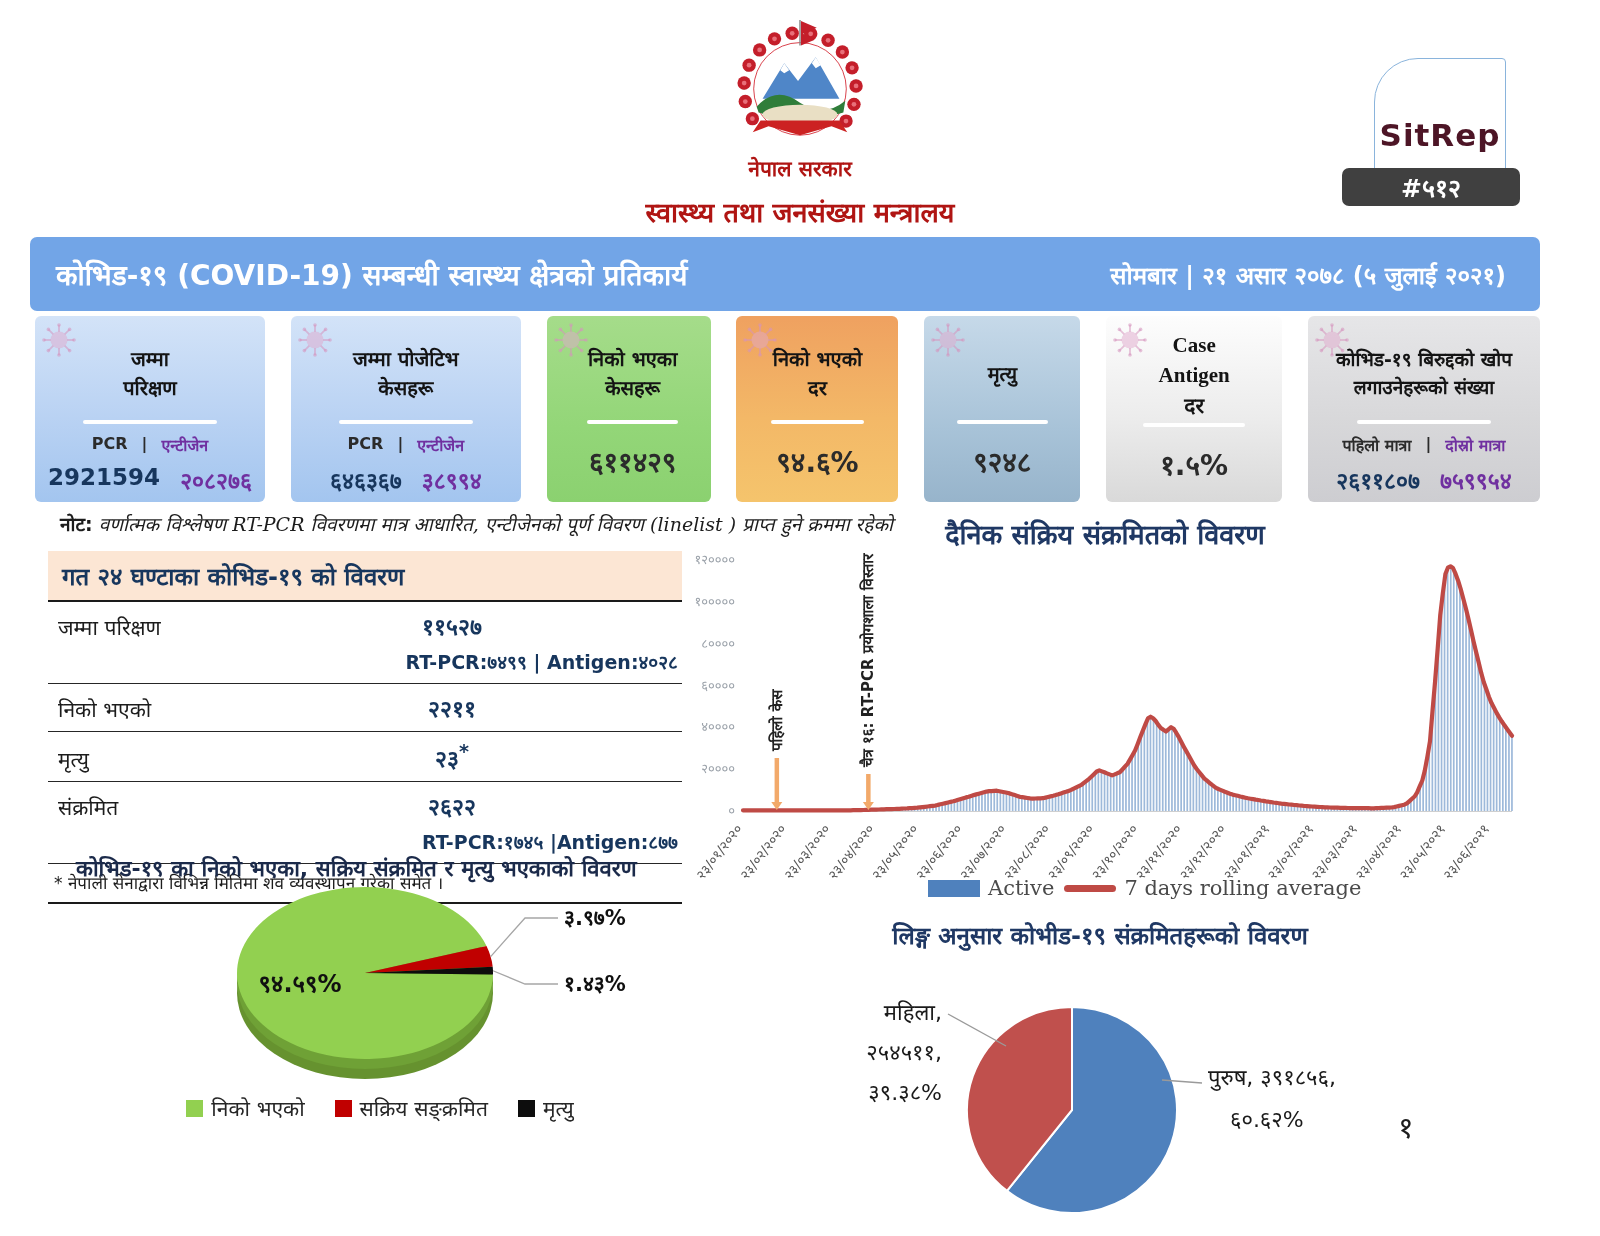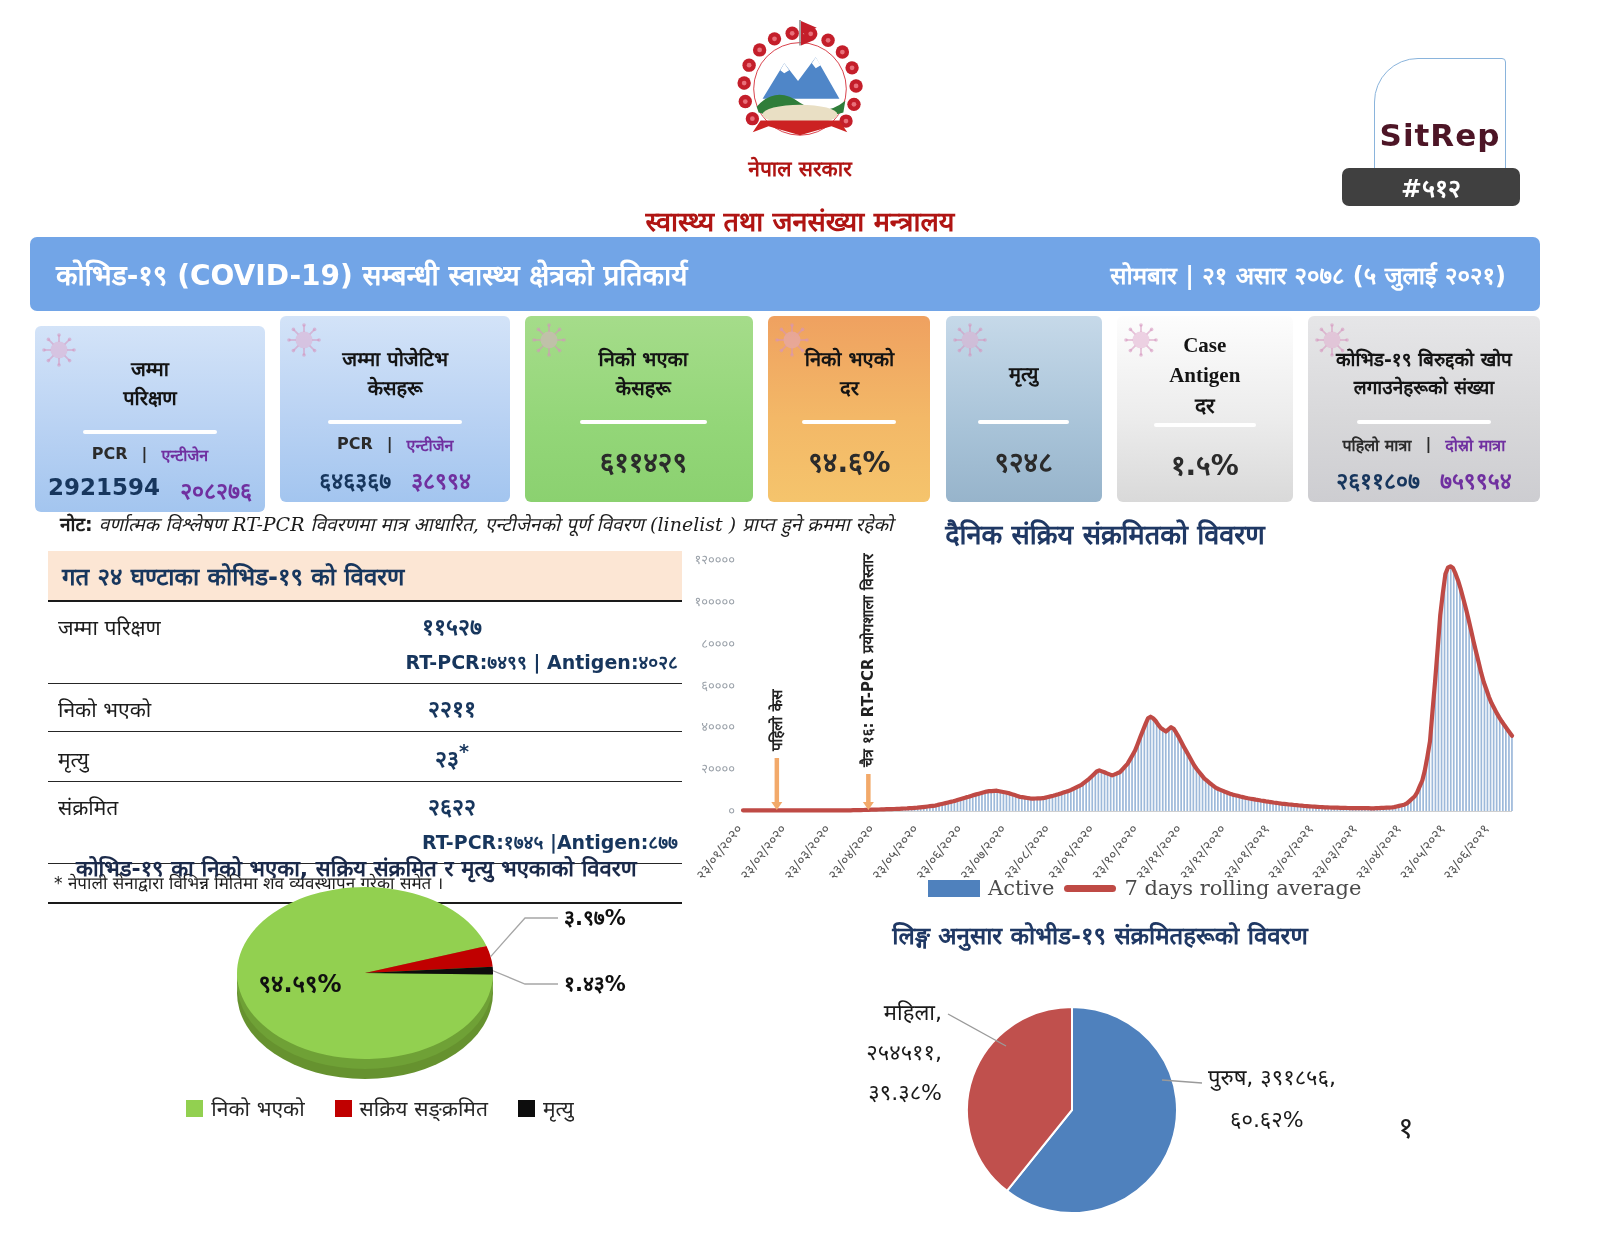--- a/index.html
+++ b/index.html
@@ -1,21 +1,21 @@
 <!DOCTYPE html>
 <html><head>
 <meta charset="utf-8">
 <style>
   html,body{margin:0;padding:0;background:#e9e9e9;}
   .page{position:relative;width:1600px;height:1236px;background:#ffffff;margin:0 auto;overflow:hidden;
         font-family:"DejaVu Sans","Liberation Sans",sans-serif;color:#1c1c1c;}
   
   .gov-header{position:absolute;left:0;top:16px;width:100%;text-align:center;}
   .gov-name{font-size:21px;color:#b01513;margin-top:2px;font-weight:600;}
-  .ministry{font-size:27px;color:#b01513;font-weight:800;margin-top:20px;}
+  .ministry{font-size:27px;color:#b01513;font-weight:800;margin-top:11px;}
   
   .sitrep{position:absolute;left:1342px;top:52px;width:178px;height:156px;}
   .sitrep-card{position:absolute;left:32px;top:6px;width:132px;height:114px;background:#fff;
                border:1.5px solid #8ab4dc;border-radius:44px 4px 4px 4px;
                display:flex;align-items:flex-end;justify-content:center;padding-bottom:18px;box-sizing:border-box;}
   .sitrep-label{font-size:31px;font-weight:800;color:#4d1526;letter-spacing:1px;}
   .sitrep-pill{position:absolute;left:0;top:116px;width:178px;height:38px;background:#404040;border-radius:7px;
                display:flex;align-items:center;justify-content:center;color:#fff;font-size:25px;font-weight:700;}
   
   .banner{position:absolute;left:30px;top:237px;width:1510px;height:74px;background:#72a5e7;border-radius:7px;
@@ -32,23 +32,23 @@
   .c6 .card-title{font-family:"Liberation Serif","DejaVu Serif",serif;font-size:21px;}
   .c7 .card-title{font-size:19px;}
   .divider{width:58%;height:4px;background:#fff;border-radius:2px;margin:2px auto 10px;}
   .sub-labels{display:flex;justify-content:center;gap:14px;font-size:16px;font-weight:800;margin-bottom:8px;}
   .lab-dark{color:#2b2b2b;}
   .lab-purple{color:#7030a0;}
   .vals{display:flex;justify-content:center;gap:20px;font-size:23px;font-weight:800;}
   .val-navy{color:#17365d;}
   .val-purple{color:#7030a0;}
   .big-val{font-size:28px;font-weight:800;color:#2b2b2b;margin-top:8px;}
-  .c1{width:230px;background:linear-gradient(180deg,#d3e3f8 0%,#b9d2f3 55%,#a3c5ef 100%);margin-top:10px;}
+  .c1{width:230px;background:linear-gradient(180deg,#d3e3f8 0%,#b9d2f3 55%,#a3c5ef 100%);}
   .c2{width:230px;background:linear-gradient(180deg,#d3e3f8 0%,#b9d2f3 55%,#a3c5ef 100%);}
-  .c3{width:228px;background:linear-gradient(180deg,#a5dc8a 0%,#93d678 60%,#8bd170 100%);padding-left:8px;}
+  .c3{width:164px;background:linear-gradient(180deg,#a5dc8a 0%,#93d678 60%,#8bd170 100%);padding-left:8px;}
   .c4{width:162px;background:linear-gradient(180deg,#efa160 0%,#f3b867 55%,#f5c46c 100%);}
   .c5{width:156px;background:linear-gradient(180deg,#c6d9e9 0%,#a8c3d8 60%,#97b4cb 100%);}
   .c6{width:176px;background:linear-gradient(180deg,#fdfdfd 0%,#ececec 55%,#d9d9d9 100%);}
   .c7{width:232px;background:linear-gradient(180deg,#e6e6e8 0%,#d8d8da 55%,#cdcdd1 100%);}
   
   .note{position:absolute;left:60px;top:511px;width:960px;font-size:19px;color:#1c1c1c;}
   .note b{font-weight:800;}
   .note i{font-family:"DejaVu Serif","Liberation Serif",serif;}
   
   .t24{position:absolute;left:48px;top:551px;width:634px;}

